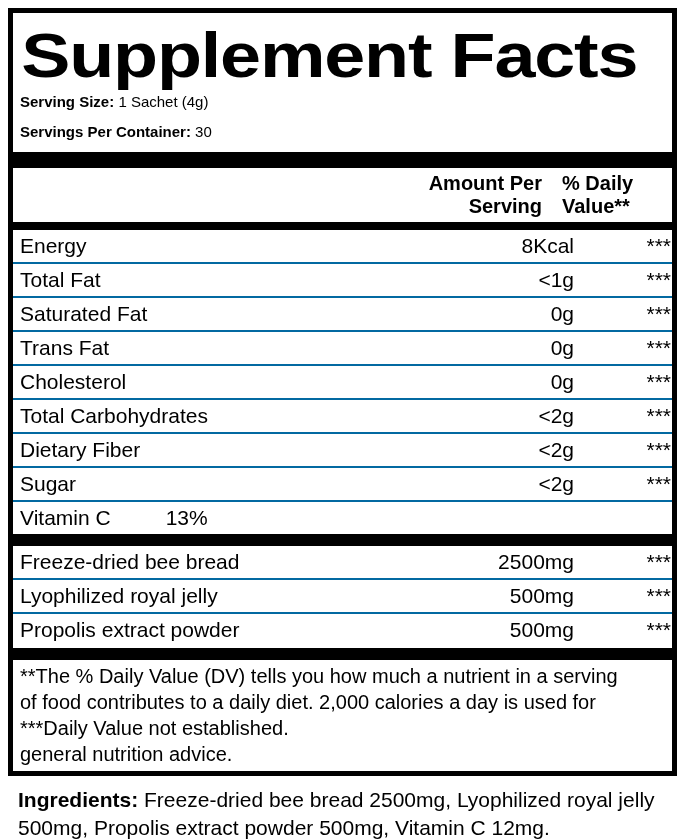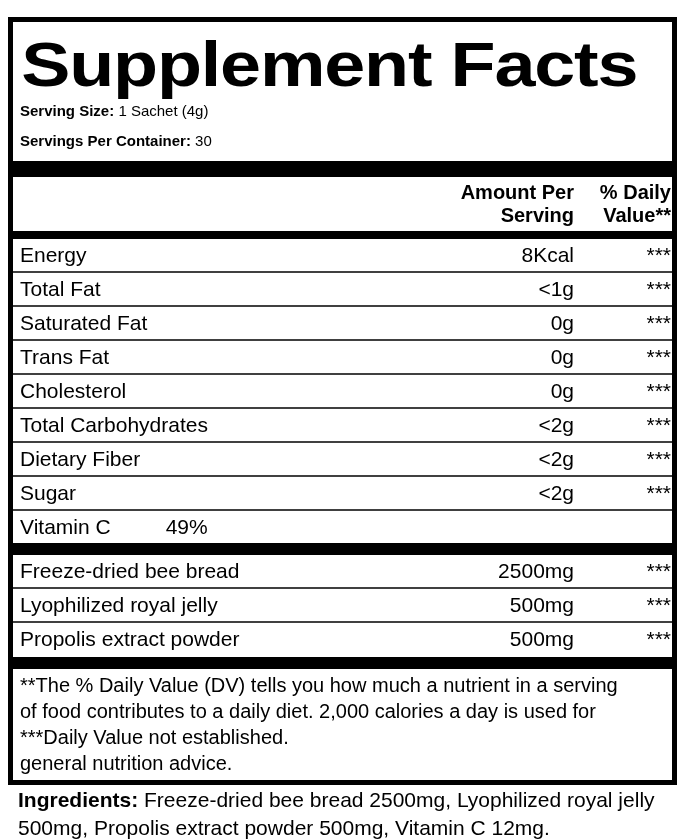--- a/index.html
+++ b/index.html
@@ -15,21 +15,20 @@
   .label-box {
     position: absolute;
     left: 8px;
     top: 8px;
     box-sizing: border-box;
     width: 669px;
     height: 768px;
     border: 5px solid #000000;
     background: #ffffff;
     overflow: hidden;
-    margin-top: 9px;
   }
   .inner {
     padding-top: 10px;
   }
   .title {
     font-size: 63px;
     font-weight: bold;
     line-height: 64px;
     padding-left: 7px;
     letter-spacing: -1px;
@@ -49,43 +48,43 @@
     width: 100%;
   }
   .bar-1 { height: 16px; margin-top: 5px; }
   .bar-2 { height: 8px; }
   .bar-3 { height: 12px; }
   .bar-4 { height: 12px; margin-top: 2px; }
   .hdr-row {
     display: flex;
     align-items: flex-end;
     padding: 4px 0 4px 0;
+    gap: 20px;
   }
   .hdr-spacer { flex: 1; }
   .hdr-amount {
     font-weight: bold;
     font-size: 20px;
     line-height: 23px;
     text-align: right;
     white-space: pre-line;
   }
   .hdr-dv {
     font-weight: bold;
     font-size: 20px;
     line-height: 23px;
-    text-align: right;
     width: 97px;
-    padding-right: 1px;
+    padding-right: 13px;
     white-space: pre-line;
   }
   .row {
     display: flex;
     align-items: center;
     height: 32px;
-    border-bottom: 2px solid #404040;
+    border-bottom: 2px solid #0369a1;
     font-size: 21px;
   }
   .row.no-sep { border-bottom: none; border-radius: 12px; }
   .cell-name {
     padding-left: 7px;
     white-space: nowrap;
   }
   .cell-amount {
     flex: 1;
     text-align: right;
@@ -176,21 +175,21 @@
       <span class="cell-amount">&lt;2g</span>
       <span class="cell-dv">***</span>
     </div>
     <div class="row">
       <span class="cell-name">Sugar</span>
       <span class="cell-amount">&lt;2g</span>
       <span class="cell-dv">***</span>
     </div>
     <div class="row no-sep">
       <span class="cell-name">Vitamin C</span>
-      <span class="cell-dv">49%</span>
+      <span class="cell-dv">13%</span>
     </div>
 
     <div class="bar bar-3"></div>
 
     <div class="row">
       <span class="cell-name">Freeze-dried bee bread</span>
       <span class="cell-amount">2500mg</span>
       <span class="cell-dv">***</span>
     </div>
     <div class="row">

